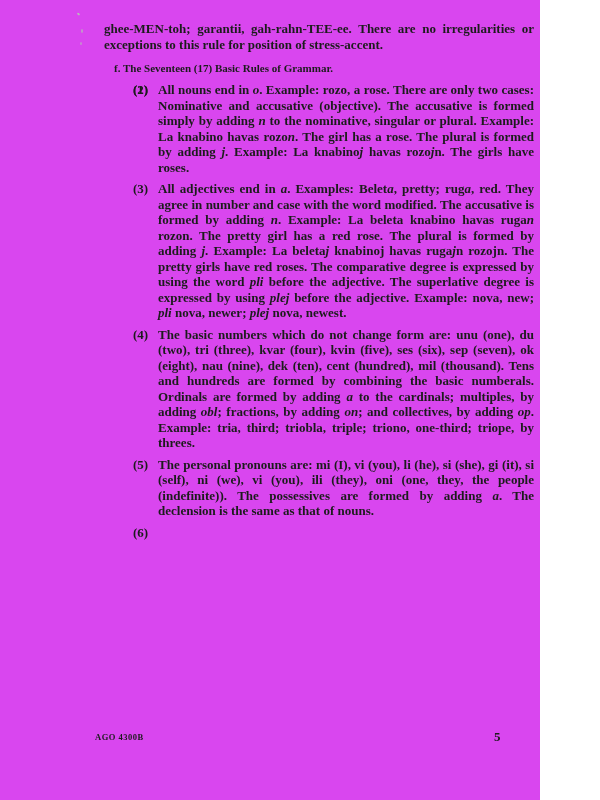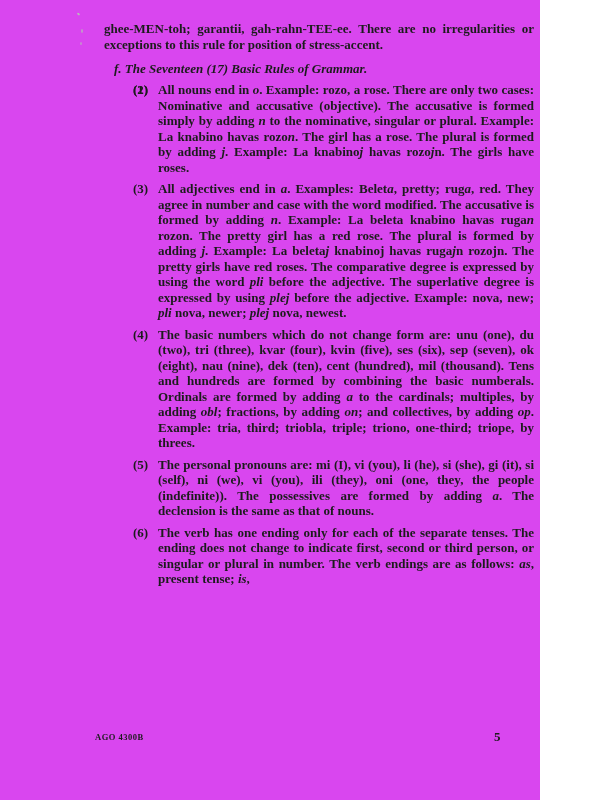--- a/index.html
+++ b/index.html
@@ -16,22 +16,21 @@
   .content{
     position:absolute;
     left:104px;top:21px;width:430px;
   }
   .continuation{
     font-size:13px;line-height:15.5px;
     text-align:justify;
   }
   .heading{
     margin:9px 0 6px 10px;
-    font-size:13px;line-height:15px;
-    font-style:italic;
+    font-size:11px;line-height:15px;
   }
   .rules{margin:0;padding:0;list-style:none;}
   .rule{
     position:relative;
     padding-left:54px;
     margin-bottom:6px;
     font-size:13px;line-height:15.5px;
     text-align:justify;
   }
   .rule .num{
@@ -90,21 +89,20 @@
         <span class="rule-text">The basic numbers which do not change form are: unu (one), du (two), tri (three), kvar (four), kvin (five), ses (six), sep (seven), ok (eight), nau (nine), dek (ten), cent (hundred), mil (thousand). Tens and hundreds are formed by combining the basic numberals. Ordinals are formed by adding <i>a</i> to the cardinals; multiples, by adding <i>obl</i>; fractions, by adding <i>on</i>; and collectives, by adding <i>op</i>. Example: tria, third; triobla, triple; triono, one-third; triope, by threes.</span>
       </div>
 
       <div class="rule">
         <span class="num">(5)</span>
         <span class="rule-text">The personal pronouns are: mi (I), vi (you), li (he), si (she), gi (it), si (self), ni (we), vi (you), ili (they), oni (one, they, the people (indefinite)). The possessives are formed by adding <i>a</i>. The declension is the same as that of nouns.</span>
       </div>
 
       <div class="rule">
         <span class="num">(6)</span>
-        <span class="rule-text">The verb has one ending only for each of the separate tenses. The ending does not change to indicate first, second or third person, or singular or plural in number. The verb endings are as follows: <i>as</i>, present tense; <i>is</i>,</span>
       </div>
 
     </div>
   </div>
 
   <div class="footer-id">AGO 4300B</div>
 
   <div class="page-num">5</div>
 
 </div>

